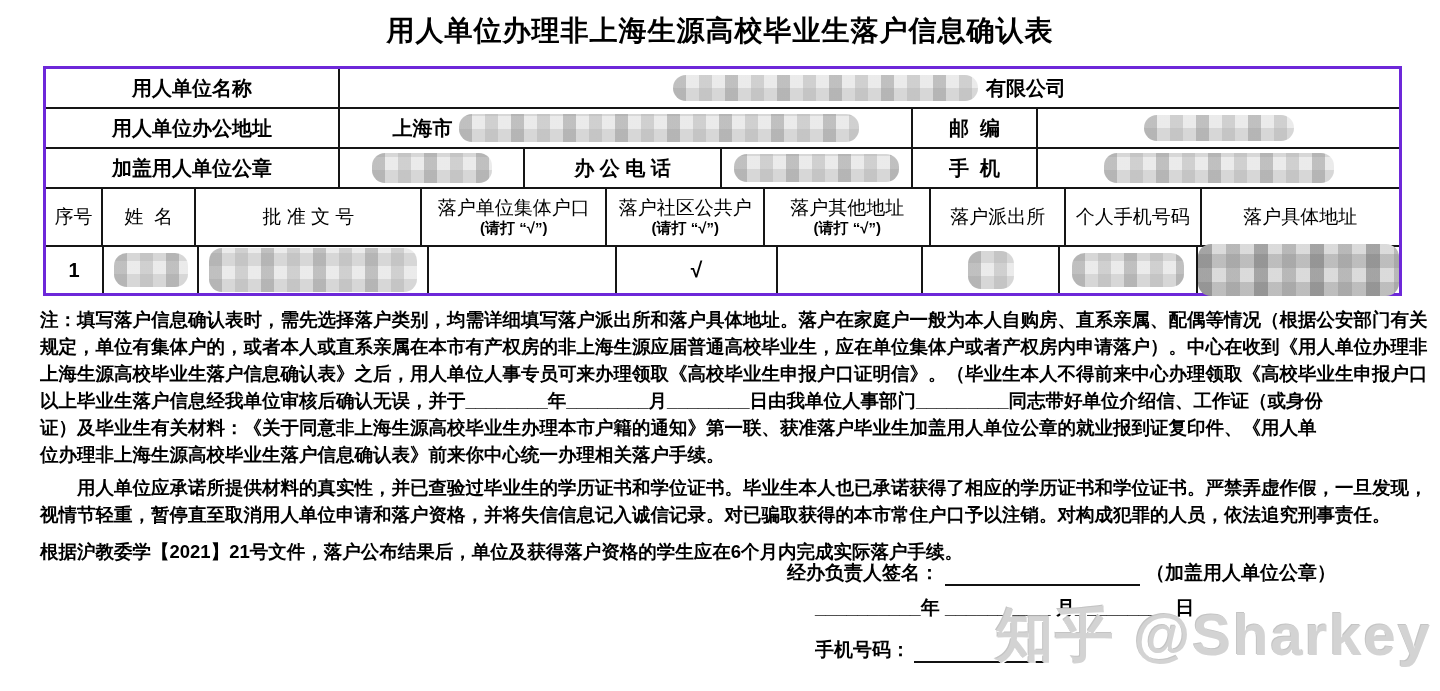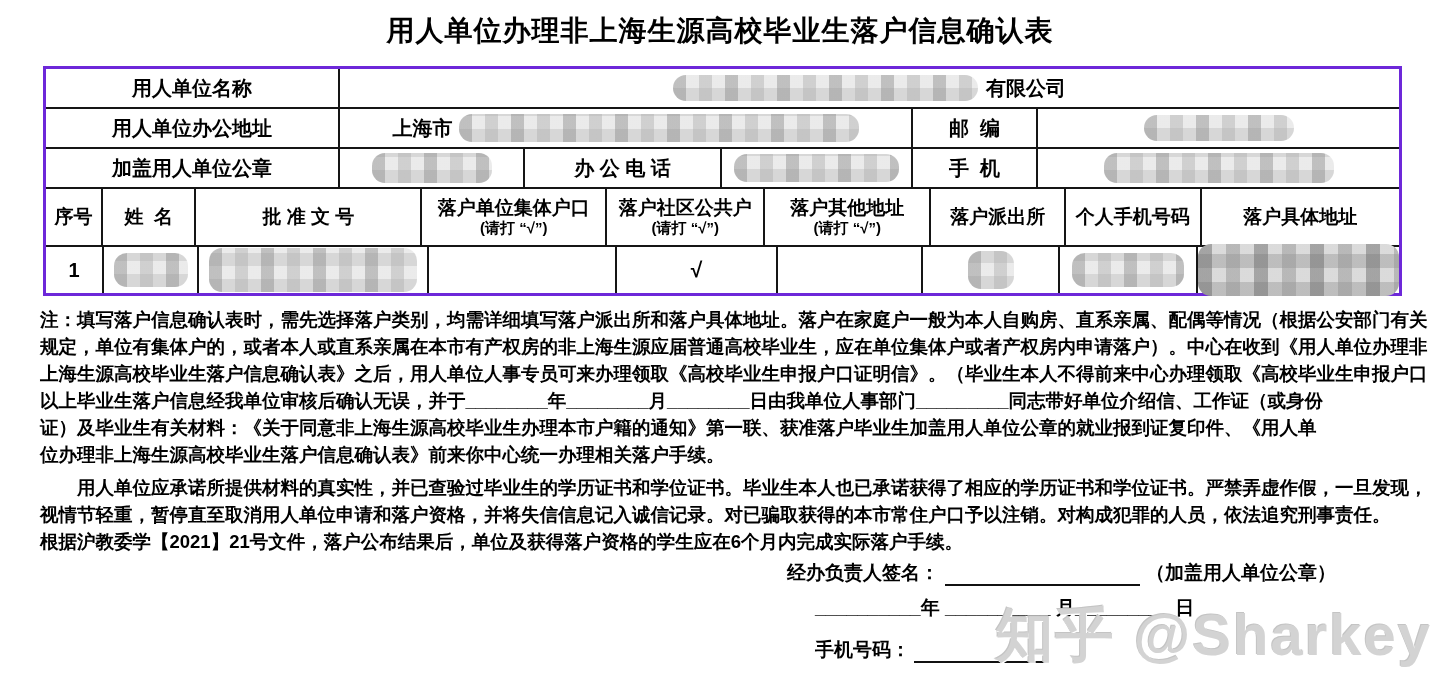--- a/index.html
+++ b/index.html
@@ -10,42 +10,42 @@
   
   .tbl{position:absolute;left:43px;top:66px;width:1353px;border:3px solid #6d28d9;box-sizing:content-box;}
   .trow{display:flex;border-top:2px solid #151515;}
   .trow:first-child{border-top:none;}
   .tcell{border-right:2px solid #151515;box-sizing:border-box;display:flex;
          align-items:center;justify-content:center;overflow:visible;}
   .tcell:last-child{border-right:none;}
   .lab{font-size:20px;font-weight:700;white-space:pre;}
   .h38{height:38px;} .h54{height:56px;} .h46{height:46px;}
   .hcell{flex-direction:column;line-height:1.15;}
-  .hmain{font-size:19px;font-weight:700;white-space:pre;}
+  .hmain{font-size:19px;font-weight:400;white-space:pre;}
   .hsub{font-size:15px;font-weight:700;white-space:pre;}
   .valtext{font-size:20px;font-weight:700;}
   .check{font-size:21px;font-weight:700;}
   
   .mosaic{display:inline-block;border-radius:13px;background-color:#e6e6e6;
     background-image:
       repeating-linear-gradient(90deg, rgba(140,140,140,.45) 0 13px, rgba(255,255,255,0) 13px 26px,
         rgba(175,175,175,.45) 26px 39px, rgba(255,255,255,0) 39px 52px),
       repeating-linear-gradient(0deg, rgba(205,205,205,.6) 0 13px, rgba(238,238,238,.6) 13px 26px);}
   .mosaic.dark{background-color:#cfcfcf;
     background-image:
       repeating-linear-gradient(90deg, rgba(110,110,110,.5) 0 14px, rgba(255,255,255,0) 14px 28px,
         rgba(150,150,150,.5) 28px 42px, rgba(255,255,255,0) 42px 56px),
       repeating-linear-gradient(0deg, rgba(180,180,180,.65) 0 14px, rgba(225,225,225,.65) 14px 28px);}
   .gap8{margin-right:8px;} .gapl8{margin-left:6px;}
   
   .bodytext{position:absolute;left:40px;top:306px;width:1370px;font-size:18.5px;
             font-weight:700;line-height:27px;}
   .pline{white-space:nowrap;}
   .indent{padding-left:37px;}
-  .mt6{margin-top:6px;} .mt10{}
+  .mt6{margin-top:6px;} .mt10{margin-top:10px;}
   
   .sig{position:absolute;left:787px;top:560px;font-size:19px;font-weight:700;}
   .sigline1{display:flex;align-items:flex-end;}
   .uline{display:inline-block;border-bottom:2px solid #111;height:20px;}
   .w195{width:195px;margin:0 6px;} .w130{width:135px;margin-left:4px;}
   .sigdate{margin-top:9px;padding-left:28px;white-space:pre;}
   .sigphone{margin-top:16px;padding-left:28px;display:flex;align-items:flex-end;}
   
   .wm{position:absolute;right:8px;top:597px;font-size:58px;font-weight:700;color:#d3d3d3;
       letter-spacing:2px;text-shadow:1px 1px 0 #ffffff,-1px -1px 0 #c4c4c4;user-select:none;}

